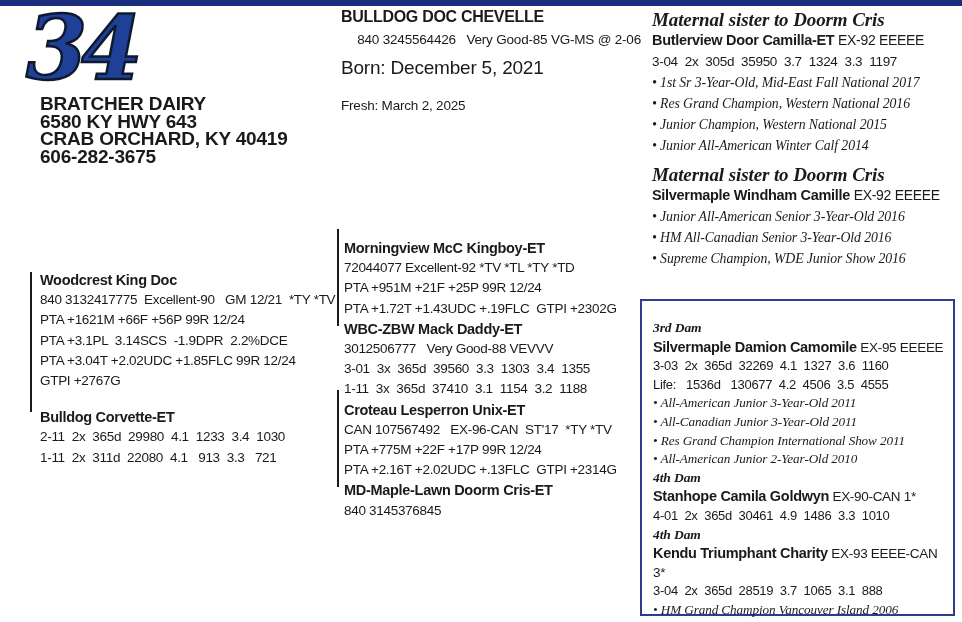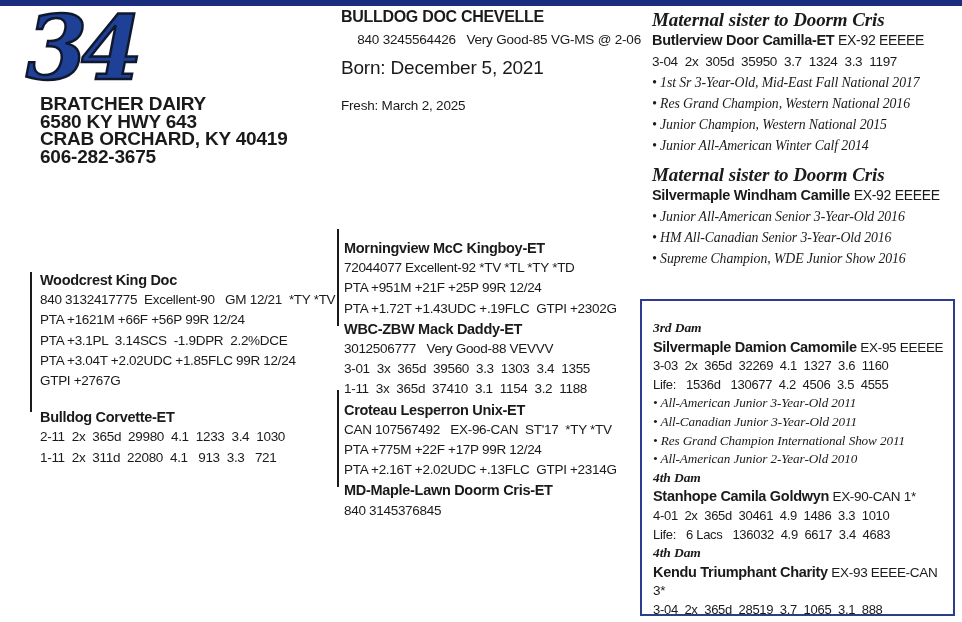--- a/index.html
+++ b/index.html
@@ -120,18 +120,17 @@
   <div class="name-line"><b>Silvermaple Damion Camomile</b> <span class="score">EX-95 EEEEE</span></div>
   <div class="rec-line">3-03  2x  365d  32269  4.1  1327  3.6  1160</div>
   <div class="rec-line">Life:   1536d   130677  4.2  4506  3.5  4555</div>
   <div class="bullet">All-American Junior 3-Year-Old 2011</div>
   <div class="bullet">All-Canadian Junior 3-Year-Old 2011</div>
   <div class="bullet">Res Grand Champion International Show 2011</div>
   <div class="bullet">All-American Junior 2-Year-Old 2010</div>
   <div class="serif-head">4th Dam</div>
   <div class="name-line"><b>Stanhope Camila Goldwyn</b> <span class="score">EX-90-CAN 1*</span></div>
   <div class="rec-line">4-01  2x  365d  30461  4.9  1486  3.3  1010</div>
-  <div class="rec-line">Life:   6 Lacs   136032  4.9  6617  3.4  4683</div>
   <div class="serif-head">4th Dam</div>
   <div class="name-line"><b>Kendu Triumphant Charity</b> <span class="score">EX-93 EEEE-CAN  3*</span></div>
   <div class="rec-line">3-04  2x  365d  28519  3.7  1065  3.1  888</div>
   <div class="bullet">HM Grand Champion Vancouver Island 2006</div>
 </div>
 
 </body></html>

